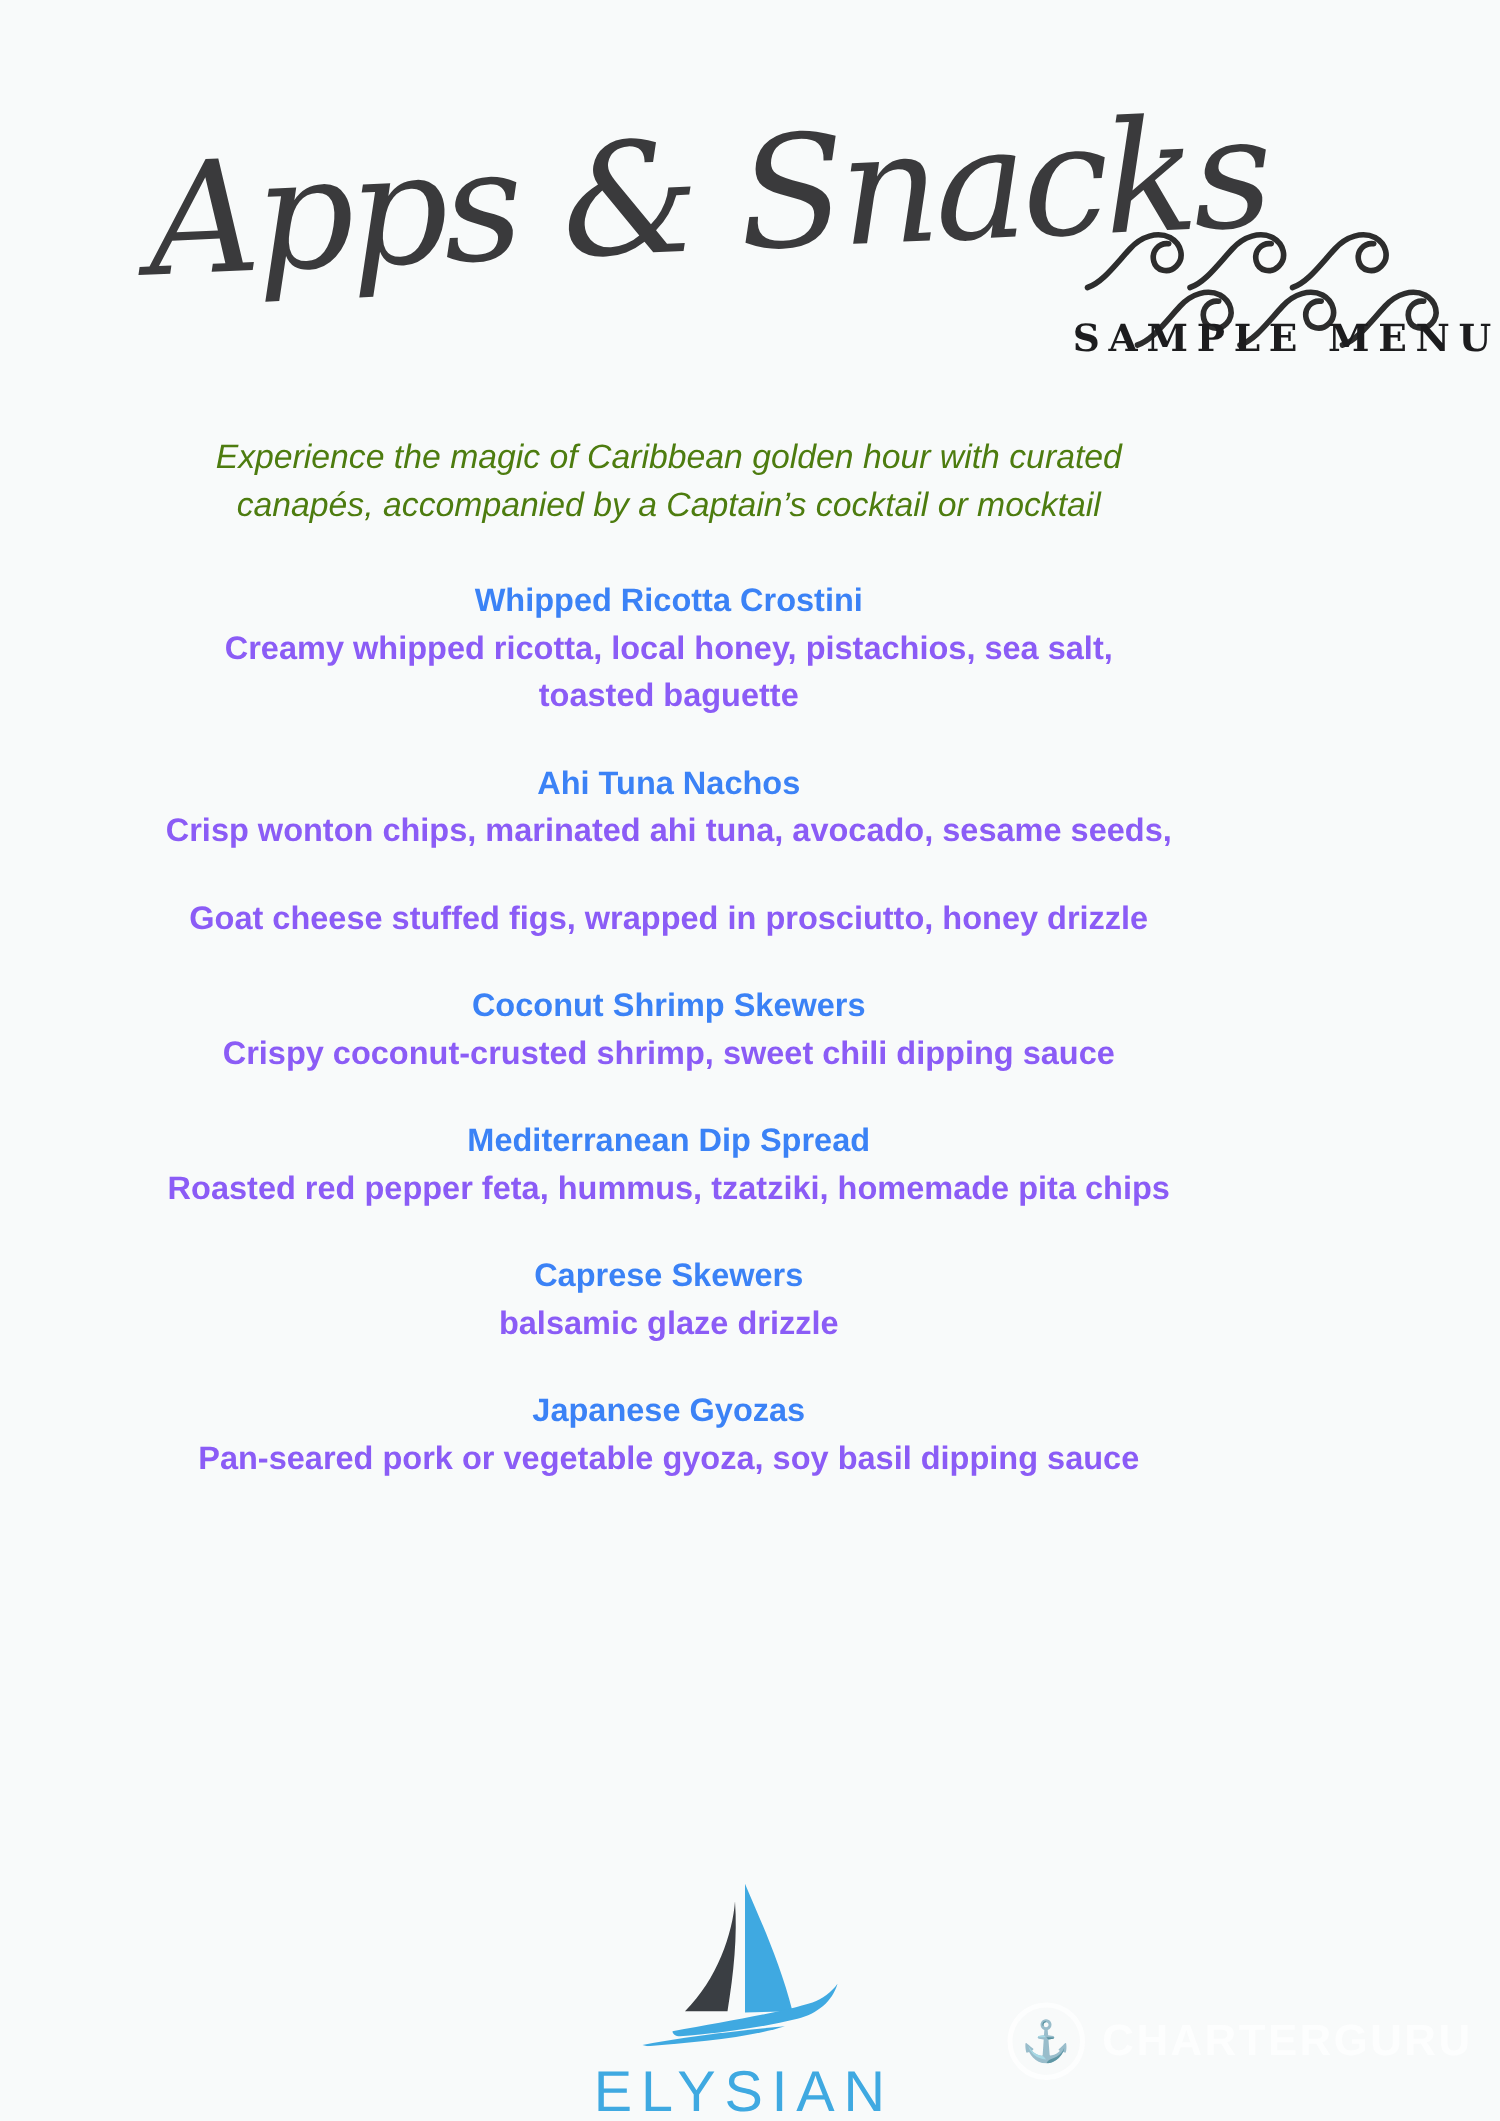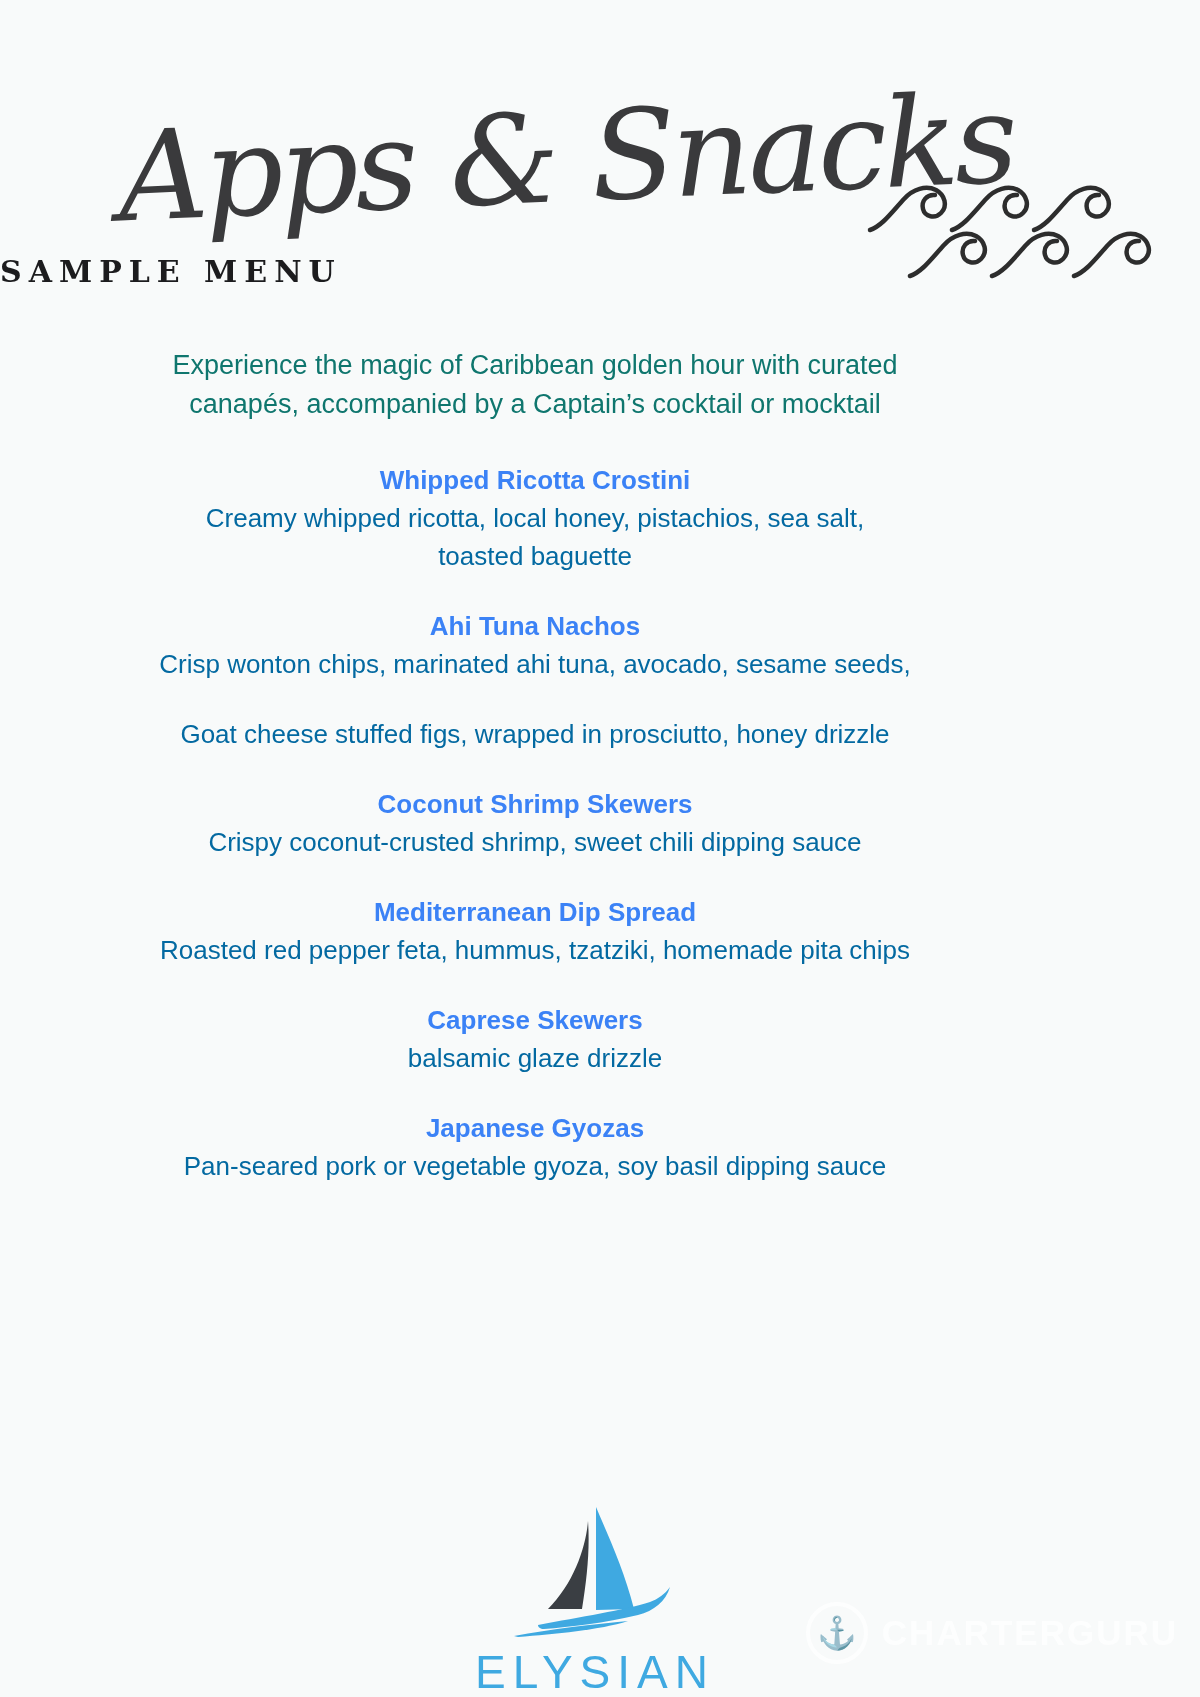--- a/index.html
+++ b/index.html
@@ -17,50 +17,52 @@
     font-family:"DejaVu Serif", serif;
     font-style:italic;
     font-size:124px;
     letter-spacing:-4px;
     color:#3a3a3c;
     transform:rotate(-2.5deg);
     white-space:nowrap;
   }
   .sample-menu{
     position:absolute;left:0;top:254px;width:1200px;
-    text-align:left;
+    text-align:right;
     font-family:"DejaVu Serif", serif;
     font-weight:bold;
     font-size:30px;
     letter-spacing:7px;
     color:#1c1c1e;
   }
   .waves{position:absolute;left:798px;top:168px;}
   
   .content{
     position:absolute;left:0;top:346px;width:1070px;
     text-align:center;
   }
   .intro{
+    font-style:italic;
     font-size:27px;
     line-height:39px;
-    color:#0f766e;
+    color:#4d7c0f;
     margin-bottom:37px;
   }
   .menu-item{margin-bottom:32px;}
   .item-name{
     font-weight:bold;
     font-size:26px;
     line-height:38px;
     color:#3b82f6;
   }
   .item-desc{
     font-size:26px;
     line-height:38px;
-    color:#0369a1;
+    color:#8b5cf6;
+    font-weight:bold;
   }
   
   .logo{
     position:absolute;left:0;top:1503px;width:1190px;
     text-align:center;
   }
   .logo-brand{
     margin-top:4px;
     font-size:46px;
     letter-spacing:7px;

